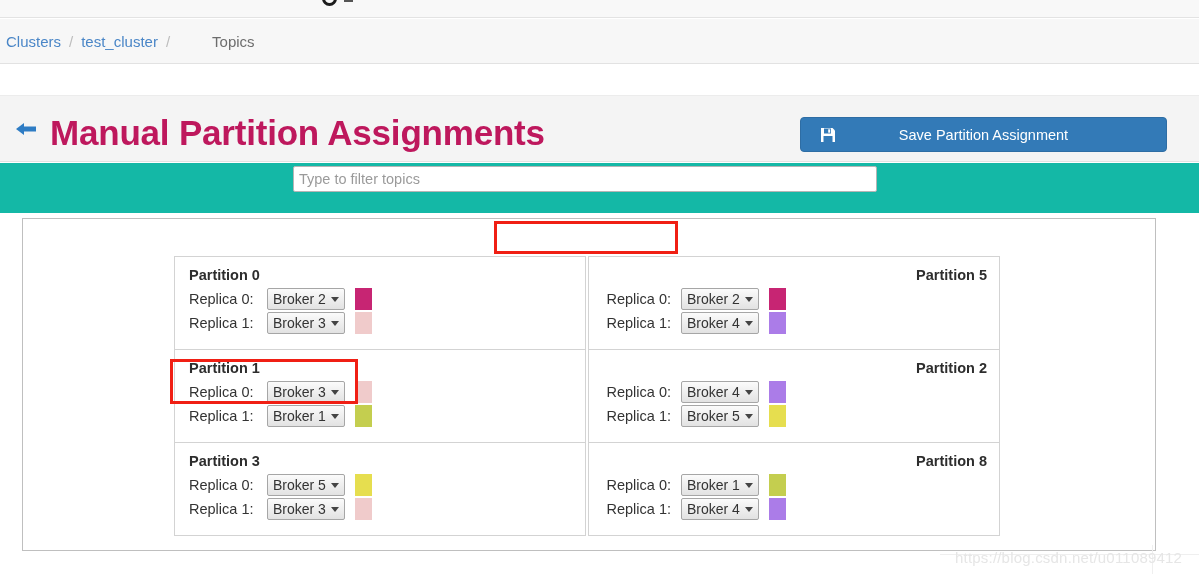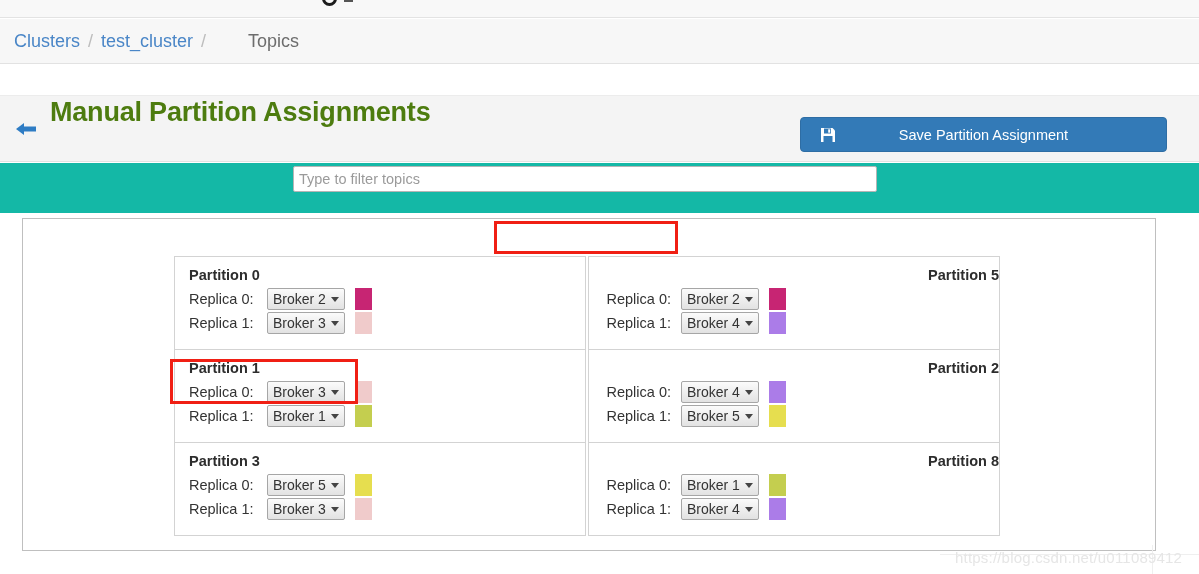--- a/index.html
+++ b/index.html
@@ -33,45 +33,45 @@
     width: 9px; height: 2px; background: #555;
   }
 
   
   .breadcrumb {
     position: absolute; left: 0; top: 19px;
     width: 1199px; height: 45px;
     background: #f7f7f7;
     border-bottom: 1px solid #e2e2e2;
     display: flex; align-items: center;
-    padding-left: 14px;
-    font-size: 18px;
+    padding-left: 6px;
+    font-size: 15px;
   }
   .crumb-link { color: #4a86c7; text-decoration: none; cursor: pointer; }
   .crumb-sep { color: #bdbdbd; margin: 0 8px; }
   .crumb-current { color: #6d6d6d; margin-left: 34px; }
 
   
   .page-header {
     position: absolute; left: 0; top: 95px;
     width: 1199px; height: 67px;
     background: #f4f4f4;
     border-bottom: 1px solid #e2e2e2;
     border-top: 1px solid #ececec;
   }
   .back-arrow {
     position: absolute; left: 15px; top: 24px;
     width: 22px; height: 20px;
     color: #2e7cc4; font-size: 20px; line-height: 20px;
     cursor: pointer;
   }
   .page-title {
-    position: absolute; left: 50px; top: 1px;
-    font-size: 27px; font-weight: 600;
-    color: #4d7c0f; letter-spacing: -0.2px;
+    position: absolute; left: 50px; top: 17px;
+    font-size: 35px; font-weight: 600;
+    color: #be185d; letter-spacing: -0.2px;
     white-space: nowrap;
   }
   .save-btn {
     position: absolute; left: 800px; top: 117px;
     width: 367px; height: 35px;
     background: #337ab7;
     border: 1px solid #2e6da4;
     border-radius: 4px;
     color: #ffffff;
     display: flex; align-items: center;
@@ -133,21 +133,21 @@
   .col { position: absolute; top: 0; width: 412px; }
   .col-left  { left: 151px; }
   .col-right { left: 565px; text-align: right; }
 
   .pcell {
     position: relative;
     width: 412px; height: 94px;
     border: 1px solid #d3d3d3;
     margin-bottom: -1px;
     background: #ffffff;
-    padding: 10px 0 0 14px;
+    padding: 10px 12px 0 14px;
   }
   .pcell-title {
     font-size: 14.5px; font-weight: bold; color: #2d2d2d;
     margin-bottom: 4px;
   }
   .replica-row {
     display: flex; align-items: center;
     height: 24px; margin-bottom: 0px; gap: 10px;
   }
   .replica-label {

